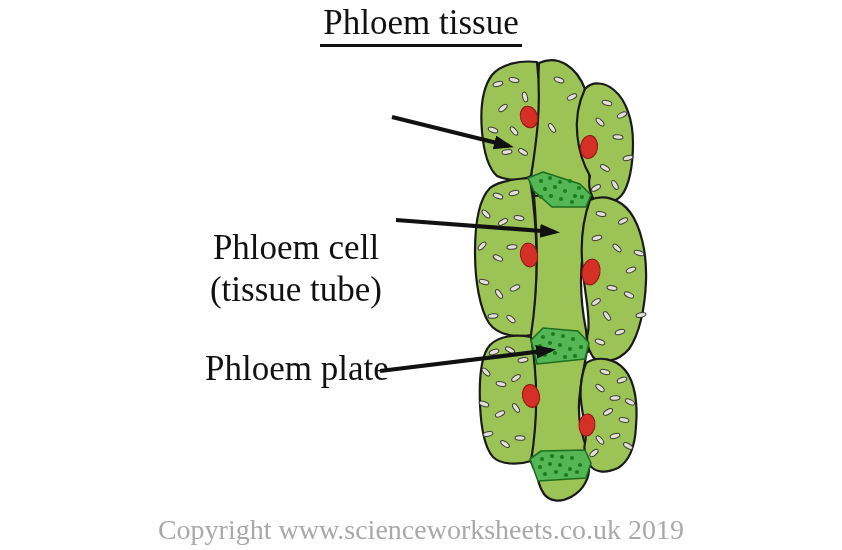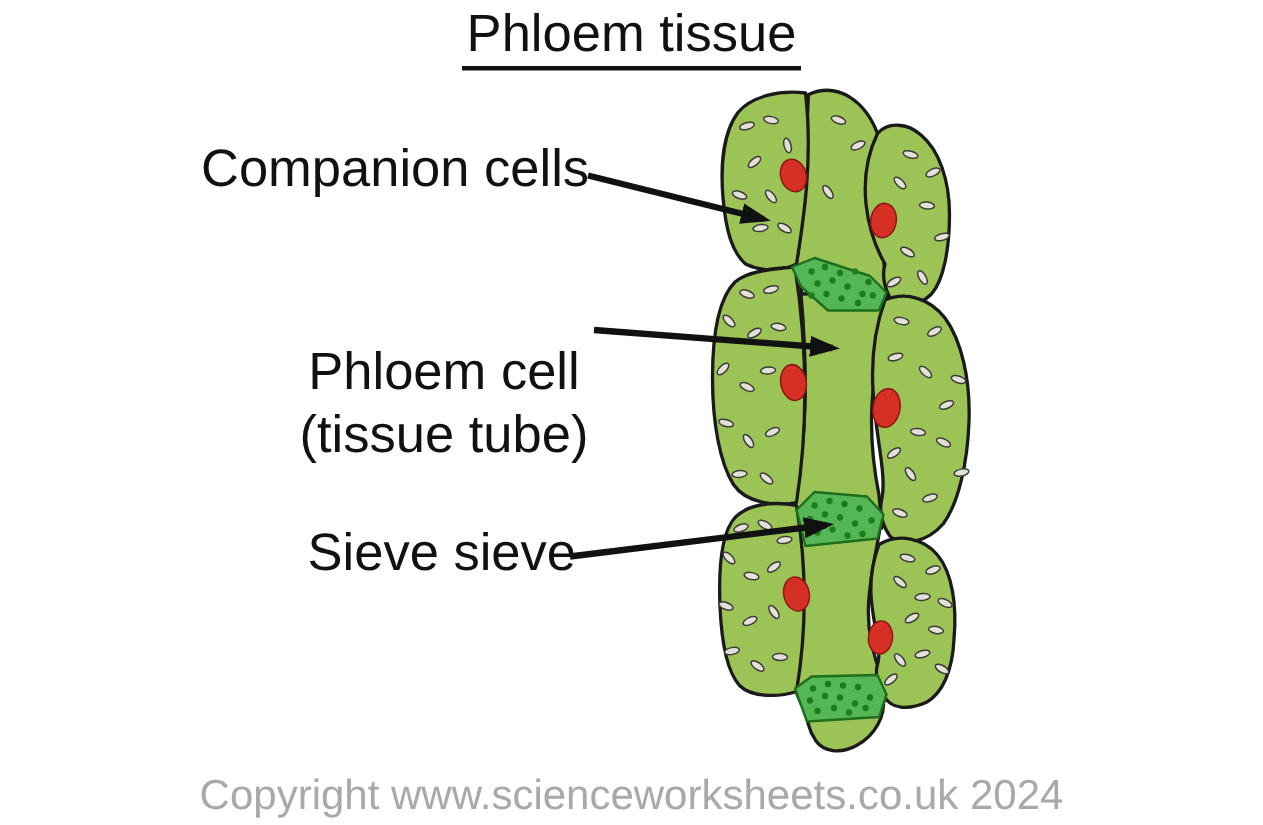--- a/index.html
+++ b/index.html
@@ -1,19 +1,19 @@
 <!DOCTYPE html>
 <html style="--background: #ffffff; --text: #111111; --copyright_text: #a9a9a9; --arrow: #111111; --cell_fill: #9cc355; --cell_outline: #1a1a1a; --sieve_plate_fill: #54b654; --sieve_plate_outline: #1d6f1d; --sieve_plate_dot: #1d7d1d; --nucleus_fill: #d52f26; --nucleus_outline: #8b1710; --organelle_fill: #e3e1d5; --organelle_outline: #3c3c3c;"><head>
 <meta charset="utf-8">
 <style>
   html,body{margin:0;padding:0;background:#fff;}
   .stage{
     position:relative;width:842px;height:550px;overflow:hidden;
     background:var(--background,#ffffff);
-    font-family:Liberation Sans, sans-serif;
+    font-family:Liberation Serif, serif;
     color:var(--text,#111111);
   }
   .title-wrap{position:absolute;left:0;right:0;top:3px;text-align:center;}
   .title{
     display:inline-block;font-size:35px;line-height:40px;
     border-bottom:3px solid var(--text,#111111);padding:0 3px 1px 3px;
   }
   .label{position:absolute;font-size:35px;line-height:42px;white-space:nowrap;}
   .label-companion{left:134px;top:92px;}
   .label-phloem{left:196px;top:199px;width:200px;text-align:center;white-space:normal;margin-top:28px;}
@@ -33,28 +33,27 @@
 </style>
 </head>
 <body>
 
 <div class="stage">
 
   <div class="title-wrap">
     <span class="title">Phloem tissue</span>
   </div>
 
-  <div class="label label-companion">Companion cells</div>
 
   <div class="label label-phloem">
     <div>Phloem cell</div>
     <div>(tissue tube)</div>
   </div>
 
-  <div class="label label-sieve">Sieve sieve</div>
+  <div class="label label-sieve">Phloem plate</div>
 
   <svg class="diagram" width="842" height="550" viewBox="0 0 842 550">
     <defs>
       <marker id="arrowhead" markerUnits="userSpaceOnUse" markerWidth="22" markerHeight="16" refX="15" refY="7" orient="auto">
         <path class="arrowhead" d="M0,0 L20,7 L0,14 Z"></path>
       </marker>
     </defs>
 
     <g>
       <path class="cell" d="M 539,63 C 559,54 577,68 585,89 C 574,122 577,148 589,173 L 592,198 L 535,199 L 531,175 C 537,138 537,101 539,63 Z"></path>
@@ -200,14 +199,14 @@
         <ellipse rx="8" ry="11" transform="translate(587 425) rotate(6)" class="nucleus"></ellipse>
       </g>
 
     <g>
       <line class="arrow" x1="392" y1="117" x2="509" y2="146" marker-end="url(#arrowhead)"></line>
       <line class="arrow" x1="396" y1="220" x2="555" y2="232" marker-end="url(#arrowhead)"></line>
       <line class="arrow" x1="380" y1="371" x2="551" y2="350" marker-end="url(#arrowhead)"></line>
     </g>
   </svg>
 
-  <div class="copyright">Copyright www.scienceworksheets.co.uk 2024</div>
+  <div class="copyright">Copyright www.scienceworksheets.co.uk 2019</div>
 </div>
 
 </body></html>

